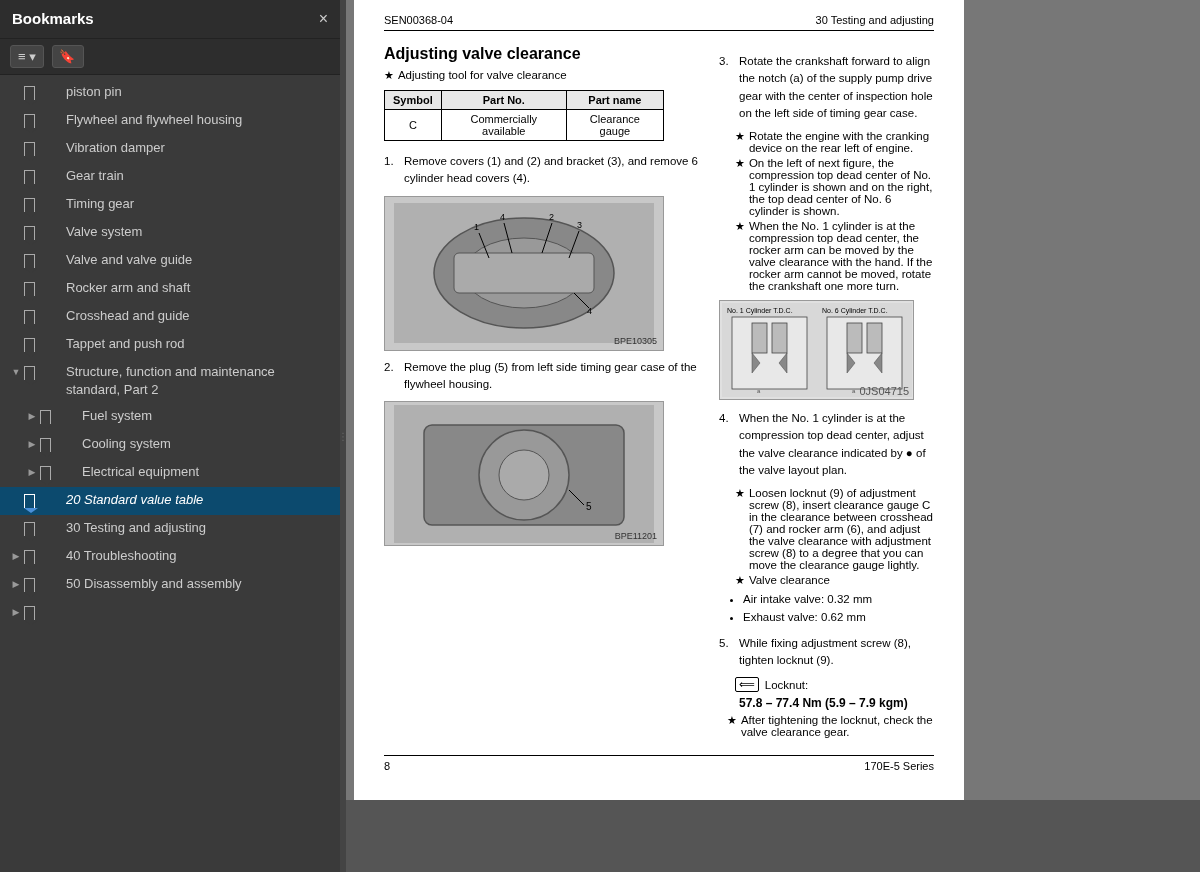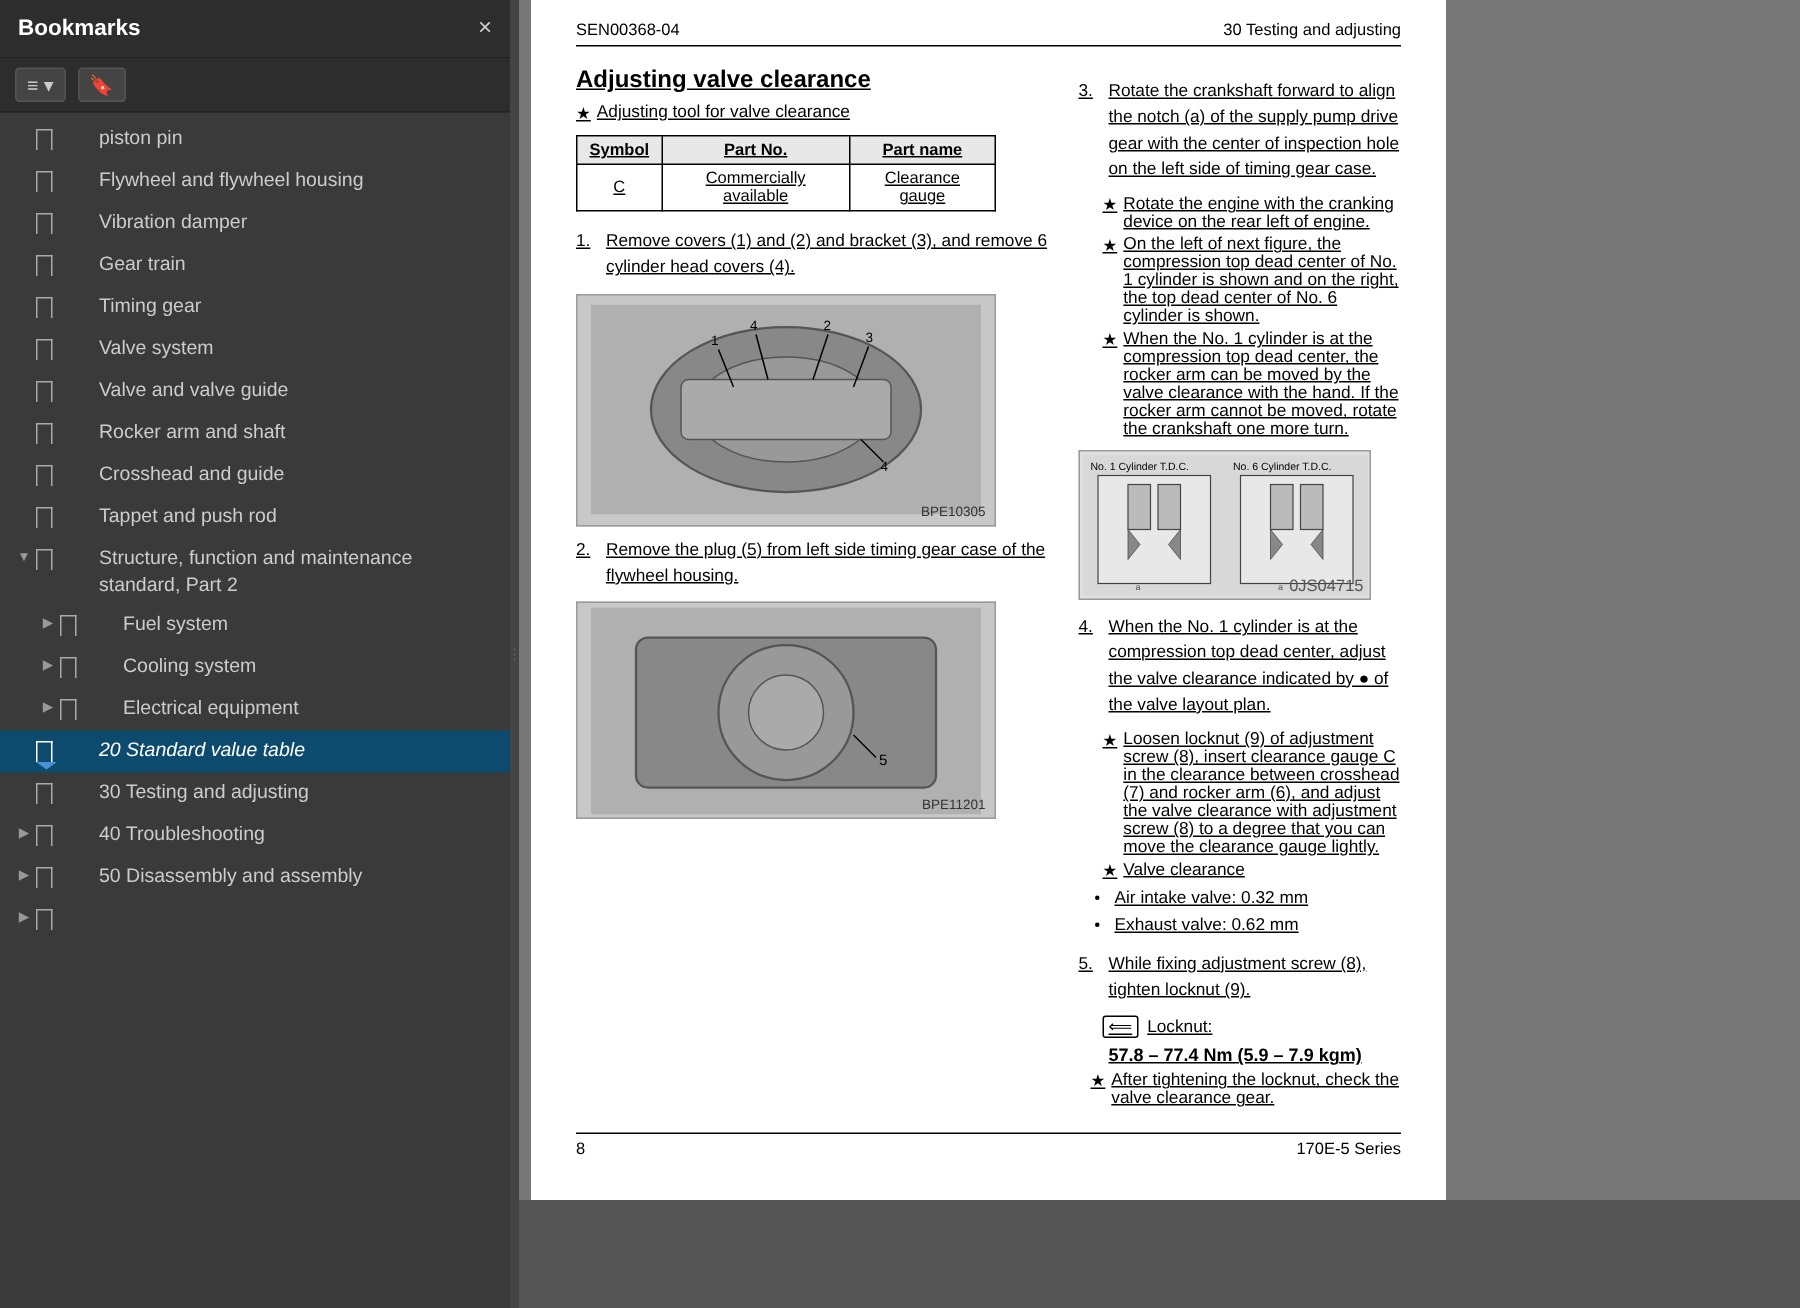--- a/index.html
+++ b/index.html
@@ -221,21 +221,20 @@
       bottom: 4px;
       right: 6px;
       font-size: 9px;
       color: #333;
       margin-left: 28px;
     }
 
     .two-col {
       display: flex;
       margin-top: 6px;
-      text-decoration: underline;
     }
     .col-left { flex: 1; }
     .col-right { width: 215px; flex-shrink: 0; }
 
     .bullet-list { margin-left: 16px; font-size: 11.5px; line-height: 1.6; }
     .bullet-list li { list-style: disc; }
 
     .torque-line { font-weight: bold; font-size: 12px; margin: 4px 0 4px 20px; }
 
     .diag-img {

